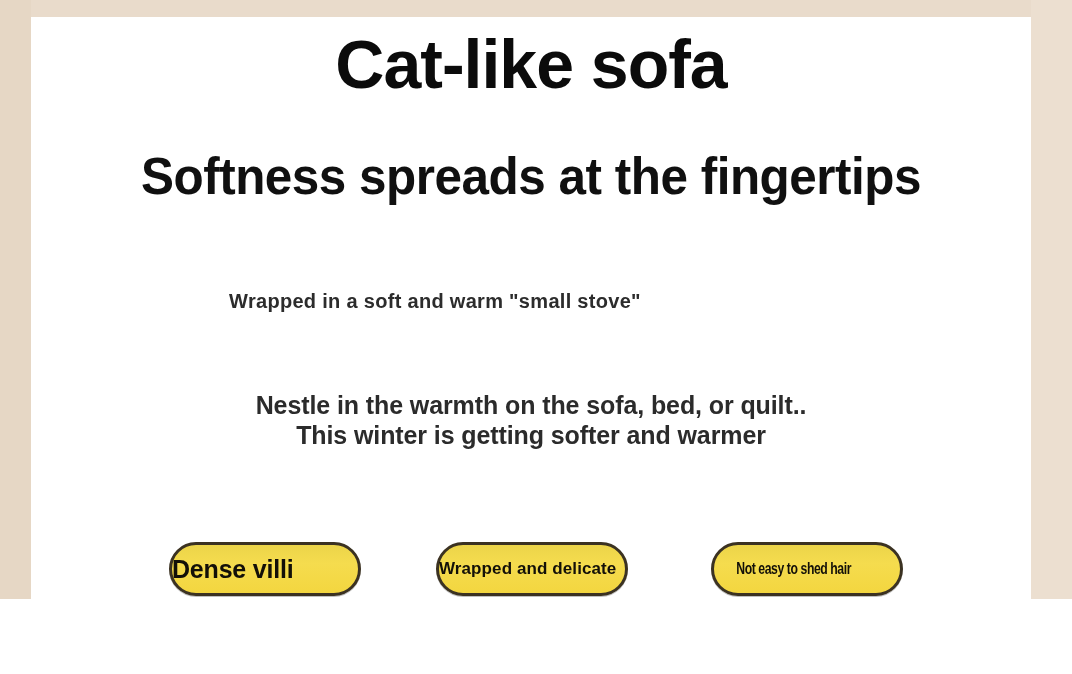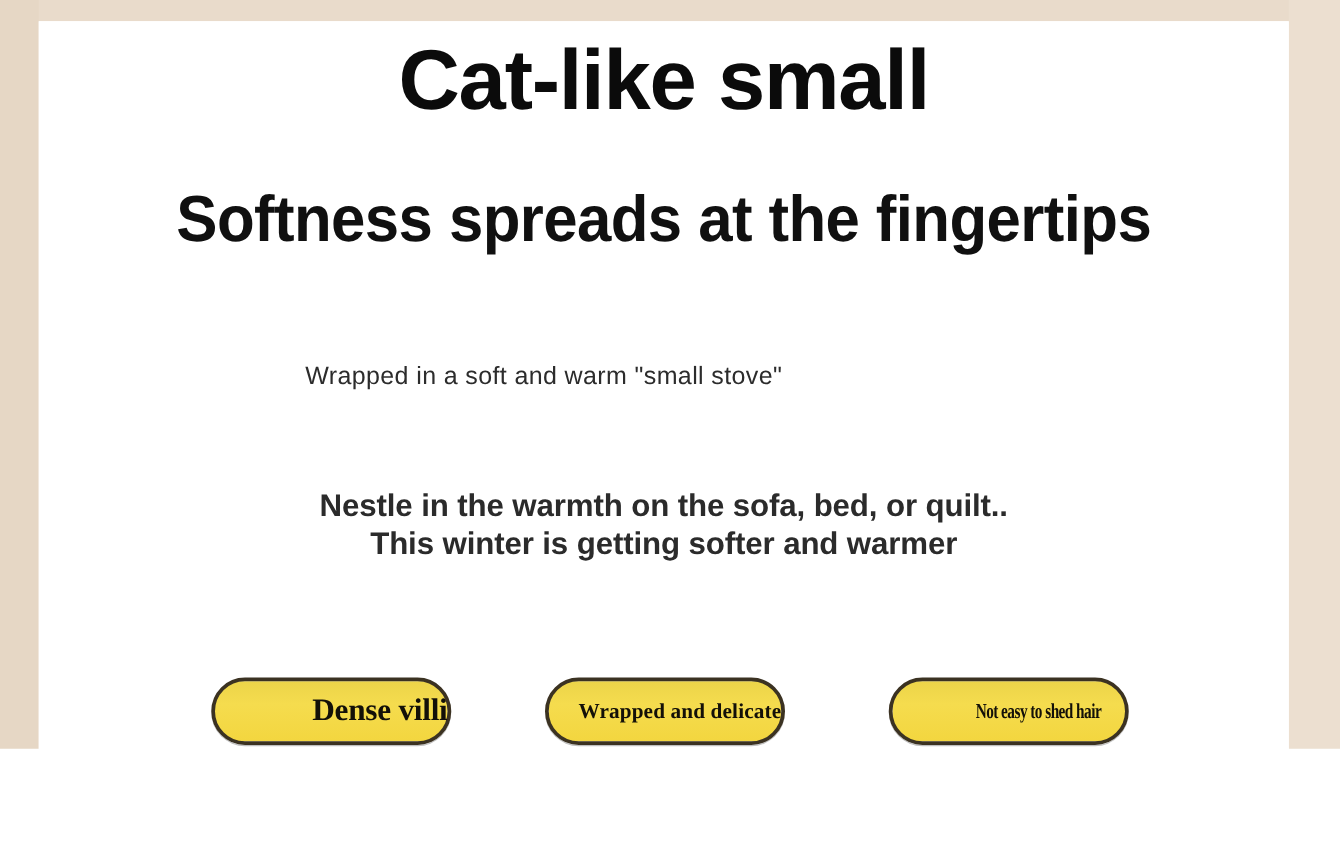--- a/index.html
+++ b/index.html
@@ -88,21 +88,21 @@
 
   
   .lead {
     position: absolute;
     left: 0;
     top: 270px;
     width: 808px;
     text-align: center;
     font-size: 20px;
     line-height: 28px;
-    font-weight: 400;
+    font-weight: 700;
     letter-spacing: 0.3px;
     color: #2c2c2c;
   }
 
   .body-block {
     position: absolute;
     left: 0;
     top: 325px;
     width: 1000px;
     text-align: center;
@@ -128,24 +128,23 @@
     position: absolute;
     top: 17px;
     width: 192px;
     height: 54px;
     box-sizing: border-box;
     border: 3px solid #3b3222;
     border-radius: 30px;
     background: linear-gradient(180deg, #ecd449 0%, #f5dc4e 38%, #f3d63f 100%);
     display: flex;
     align-items: center;
-    justify-content: flex-end;
+    justify-content: flex-start;
     color: #131008;
     box-shadow: 0 1px 0 rgba(0,0,0,0.25);
-    font-family: Liberation Serif, serif;
   }
   .pill-1 { left: 138px; }
   .pill-2 { left: 405px; }
   .pill-3 { left: 680px; }
 
   .pill-1 .pill-label {
     font-size: 25px;
     font-weight: 700;
     letter-spacing: -0.2px;
   }
@@ -167,21 +166,21 @@
 <body>
 
 <div id="stage">
 
   <div class="frame-top"></div>
   <div class="frame-left"></div>
   <div class="frame-right"></div>
 
   <div class="panel">
 
-    <div class="title">Cat-like small</div>
+    <div class="title">Cat-like sofa</div>
 
     <div class="subtitle">Softness spreads at the fingertips</div>
 
     <div class="lead">Wrapped in a soft and warm "small stove"</div>
 
     <div class="body-block">
       <div class="body-line">Nestle in the warmth on the sofa, bed, or quilt..</div>
       <div class="body-line">This winter is getting softer and warmer</div>
     </div>
 

